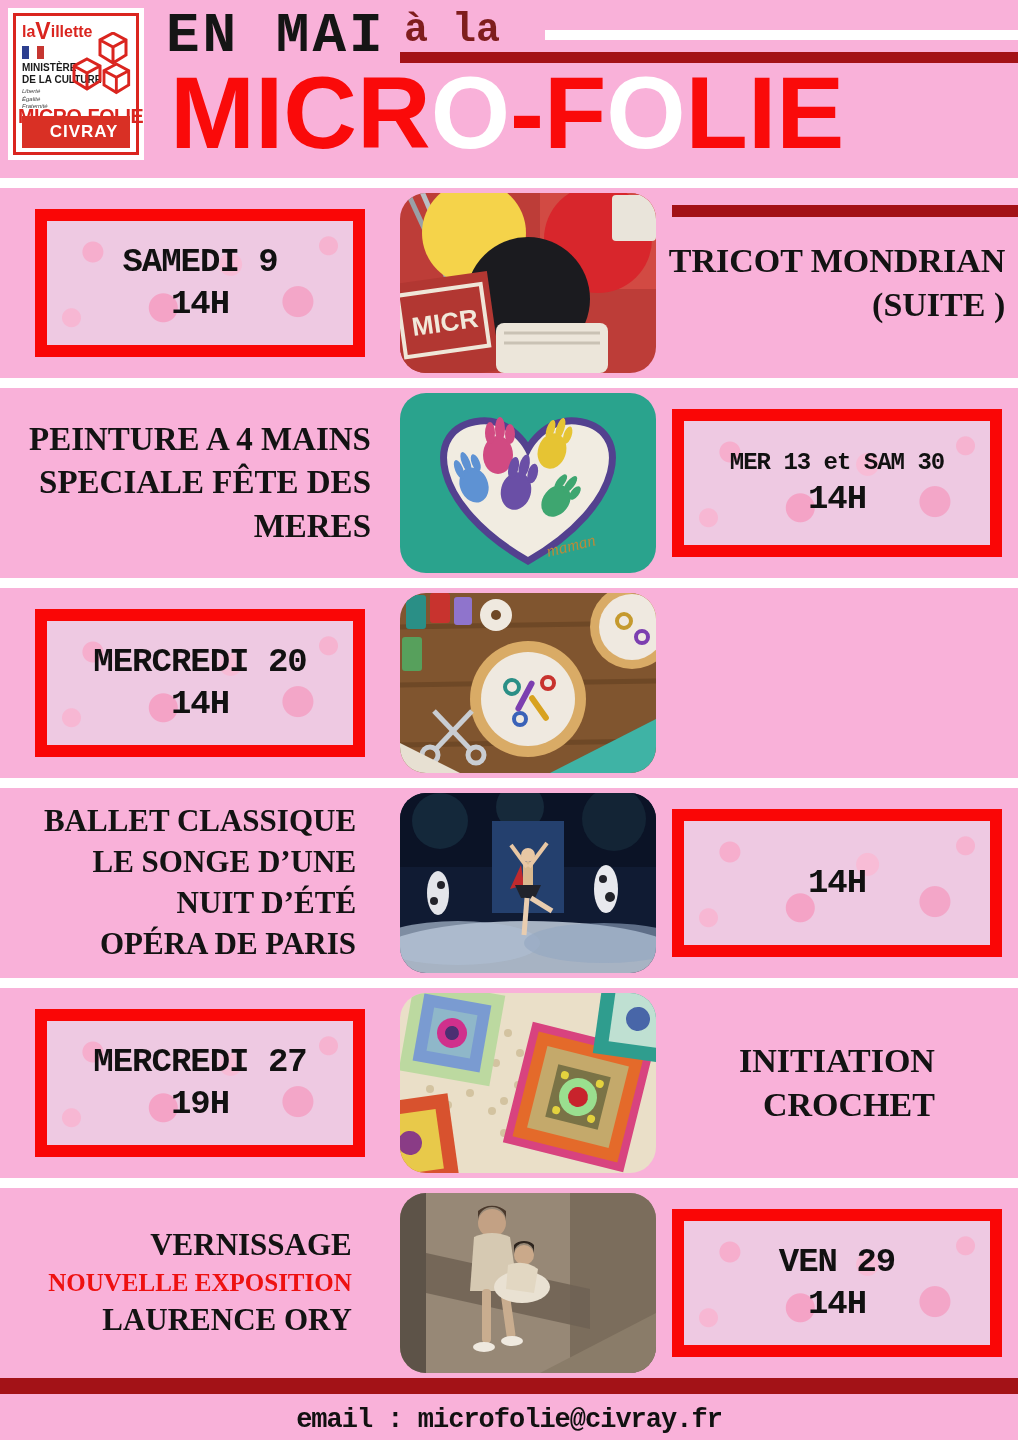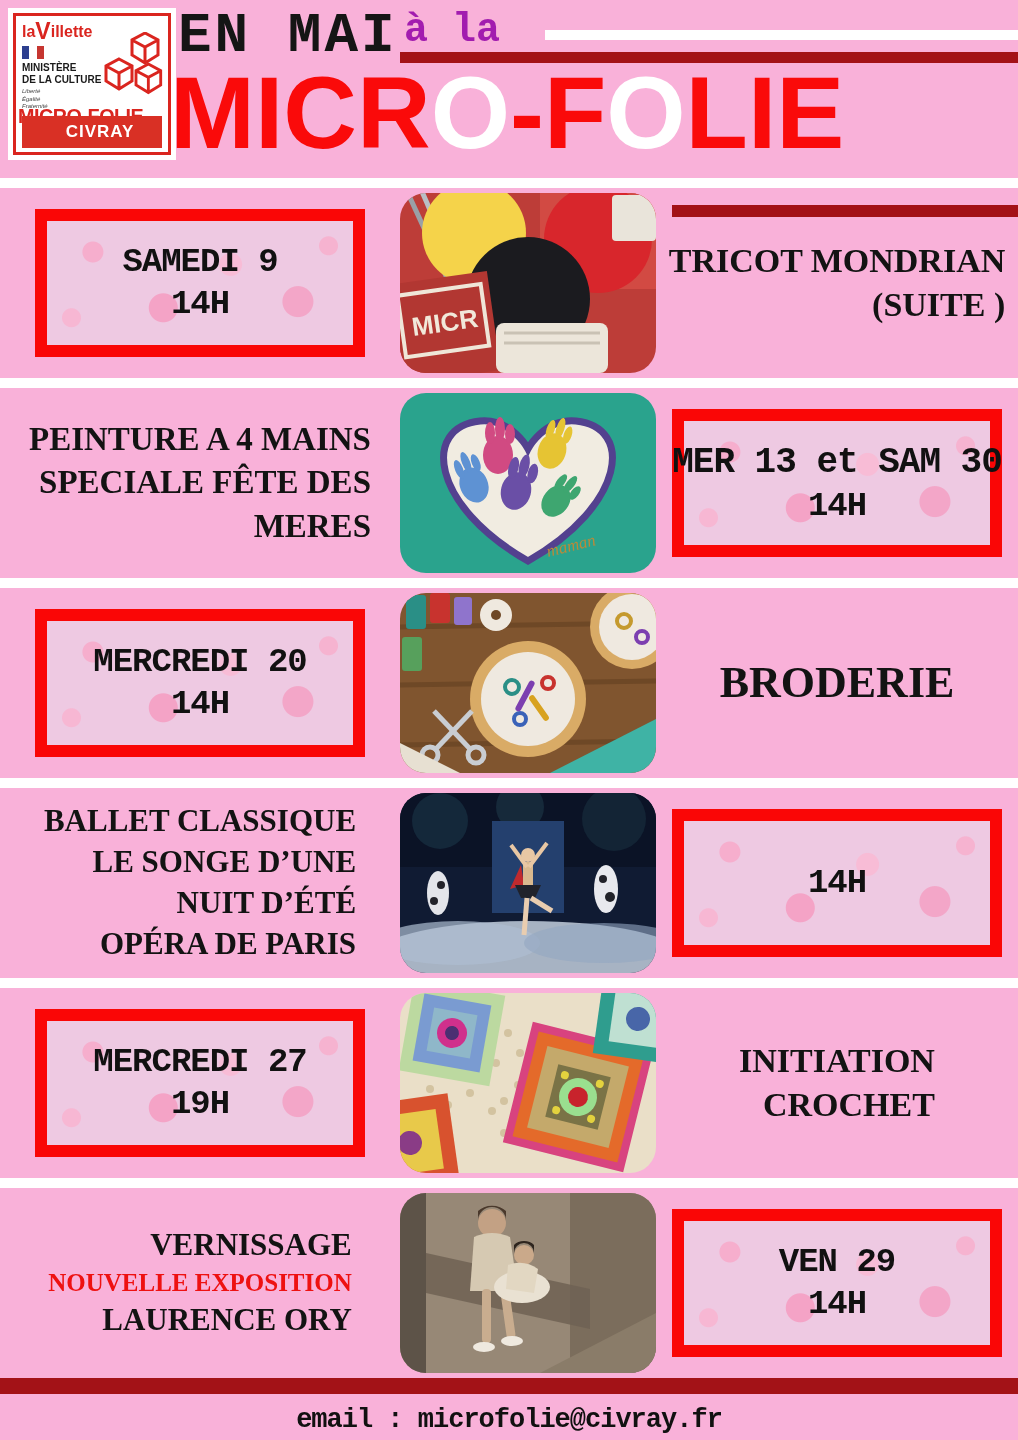--- a/index.html
+++ b/index.html
@@ -3,56 +3,56 @@
 <meta charset="utf-8">
 <style>
   html,body{margin:0;padding:0;}
   body{width:1018px;height:1440px;font-family:"Liberation Sans",sans-serif;}
   .poster{position:relative;width:1018px;height:1440px;background:#ffffff;overflow:hidden;}
   .band{background:#f9b1d9;}
   .sep{height:10px;background:#ffffff;}
 
   
   .header{height:178px;position:relative;}
-  .logo-box{position:absolute;left:8px;top:8px;width:168px;height:152px;background:#ffffff;}
+  .logo-box{position:absolute;left:8px;top:8px;width:136px;height:152px;background:#ffffff;}
   .logo-frame{position:absolute;inset:5px;border:3px solid #da251f;}
   .lavillette{position:absolute;left:14px;top:10px;font-weight:700;font-size:16px;color:#da251f;z-index:2;}
   .lv-v{font-size:23px;vertical-align:-2px;}
   .flag{position:absolute;left:14px;top:38px;width:22px;height:13px;display:flex;z-index:2;}
   .flag i{flex:1;}
   .flag .b{background:#2d3f8f;} .flag .w{background:#fff;} .flag .r{background:#c63631;}
   .ministry{position:absolute;left:14px;top:54px;font-weight:700;font-size:10px;line-height:1.15;color:#1a1a1a;z-index:2;}
   .motto{position:absolute;left:14px;top:80px;font-style:italic;font-size:6px;line-height:1.25;color:#444;z-index:2;}
   .cubes{position:absolute;right:8px;top:24px;z-index:2;}
   .logo-brand{position:absolute;left:10px;top:96px;font-weight:700;font-size:21px;letter-spacing:-0.5px;color:#da251f;transform:scaleX(.94);transform-origin:left;z-index:2;white-space:nowrap;}
   .city-bar{position:absolute;left:14px;right:14px;bottom:12px;height:32px;background:#d93025;color:#fff;
             display:flex;align-items:center;justify-content:center;font-weight:700;font-size:17px;letter-spacing:1px;z-index:2;padding-left:16px;}
-  .month{position:absolute;left:178px;top:4px;font-family:"Liberation Mono",monospace;font-weight:700;font-size:56px;color:#151515;letter-spacing:3px;}
-  .prep{position:absolute;left:404px;top:8px;font-family:"Liberation Mono",monospace;font-weight:700;font-size:40px;color:#a21caf;}
+  .month{position:absolute;left:166px;top:4px;font-family:"Liberation Mono",monospace;font-weight:700;font-size:56px;color:#151515;letter-spacing:3px;}
+  .prep{position:absolute;left:404px;top:8px;font-family:"Liberation Mono",monospace;font-weight:700;font-size:40px;color:#7f1d1d;}
   .hline-white{position:absolute;left:545px;right:0;top:30px;height:10px;background:#ffffff;}
   .hline-dark{position:absolute;left:400px;right:0;top:52px;height:11px;background:#a31217;}
   .big-title{position:absolute;left:170px;top:62px;font-weight:900;font-size:102px;line-height:1;letter-spacing:0;white-space:nowrap;}
 
   
   .row{height:190px;position:relative;display:grid;grid-template-columns:400px 256px 362px;}
   .zone{display:flex;align-items:center;justify-content:center;}
   .photo{width:256px;height:180px;border-radius:26px;overflow:hidden;align-self:center;justify-self:center;}
   .photo svg{display:block;}
 
   .date-box{width:306px;height:124px;border:12px solid #fa0606;display:flex;flex-direction:column;align-items:center;justify-content:center;gap:4px;
     background-color:#eec9e2;
     background-image:
       radial-gradient(circle at 15% 25%, #f6aecd 0 10px, rgba(0,0,0,0) 11px),
       radial-gradient(circle at 38% 70%, #f4a3c6 0 14px, rgba(0,0,0,0) 15px),
       radial-gradient(circle at 60% 35%, #f8bcd6 0 11px, rgba(0,0,0,0) 12px),
       radial-gradient(circle at 82% 65%, #f3a6c8 0 15px, rgba(0,0,0,0) 16px),
       radial-gradient(circle at 92% 20%, #f6b3d0 0 9px, rgba(0,0,0,0) 10px),
       radial-gradient(circle at 8% 78%, #f7b7d3 0 9px, rgba(0,0,0,0) 10px);}
   .date-line{font-family:"Liberation Mono",monospace;font-weight:700;font-size:34px;color:#111;letter-spacing:-1px;white-space:nowrap;}
-  .date-line.long{font-size:36px;}
+  .date-line.long{font-size:24px;}
 
   .title-block{text-align:right;font-family:"Liberation Serif",serif;font-weight:700;color:#131313;}
   .fs34{font-size:34px;line-height:1.3;}
   .fs33{font-size:33px;line-height:1.32;}
   .fs44{font-size:44px;line-height:1.2;}
   .fs31{font-size:31px;line-height:1.32;}
   .fs28{font-size:25px;line-height:1.35;}
 
   .accent-row1{position:absolute;left:672px;right:0;top:17px;height:12px;background:#a31217;}
   .bottom-bar{height:16px;background:#a31217;}
@@ -236,25 +236,20 @@
         <g stroke="#c9cdd2" stroke-width="5" fill="none">
           <line x1="34" y1="118" x2="72" y2="158"></line>
             <line x1="72" y1="118" x2="34" y2="158"></line>
           <circle cx="30" cy="162" r="8"></circle>
             <circle cx="76" cy="162" r="8"></circle>
         </g>
         <path d="M150 180 L256 126 L256 180 Z" fill="#3fb3a5"></path>
         <path d="M0 180 L60 180 L0 150 Z" fill="#e7e0d2"></path>
       </svg>
     </figure>
-    <div class="zone">
-      <div class="title-block">
-        <div class="fs44">BRODERIE</div>
-      </div>
-    </div>
   </section>
 
   <div class="sep"></div>
 
   <section class="band row">
     <div class="zone">
       <div class="title-block">
         <div class="fs31">BALLET CLASSIQUE</div>
         <div class="fs31">LE SONGE D’UNE</div>
         <div class="fs31">NUIT D’ÉTÉ</div>

